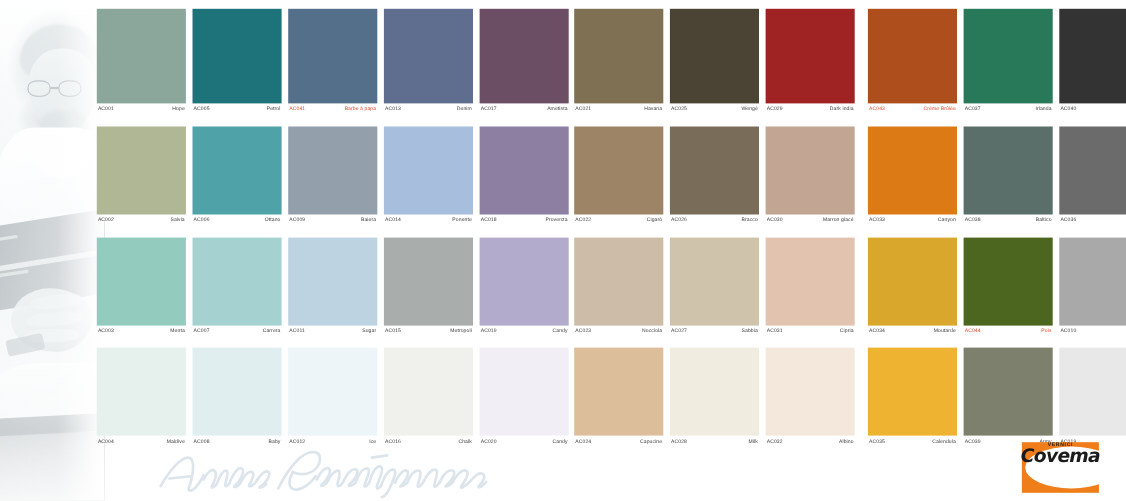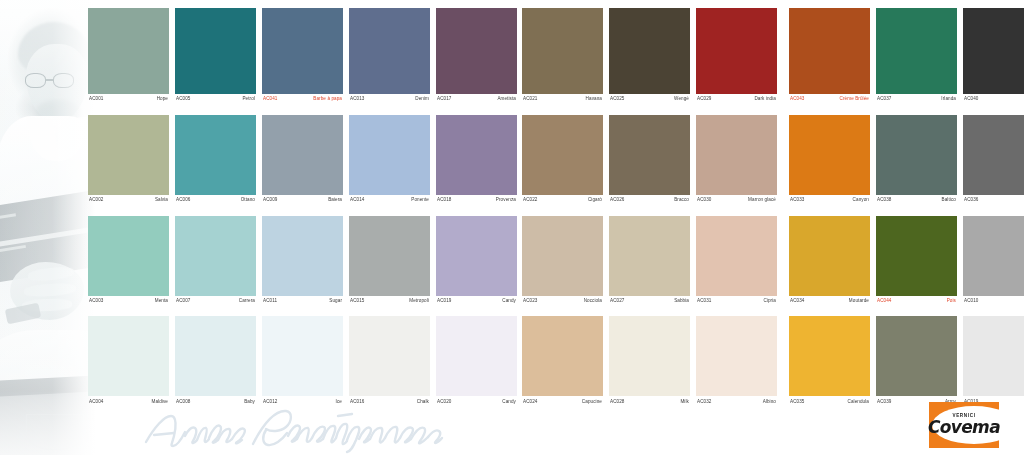--- a/index.html
+++ b/index.html
@@ -168,21 +168,21 @@
   #signature svg { width:100%; height:100%; display:block; }
   #signature .sig-label {
     position:absolute; left:0; top:0; width:0; height:0;
     overflow:hidden; opacity:0;
   }
 
   
   #logo {
     position:absolute; left:929px; top:402px; width:70px; height:46px;
     background:#ef7d1a;
-    display:flex; align-items:center; justify-content:center;
+    display:flex; justify-content:center;
   }
   #logo .ellipse {
     position:absolute; left:3px; top:4px; width:84px; height:38px;
     background:#ffffff; border-radius:50%;
   }
   #logo .wordmark {
     position:relative; z-index:2; text-align:center; line-height:1;
   }
   #logo .brand-sub {
     font-size:4.6px; font-weight:bold; letter-spacing:.14em;

